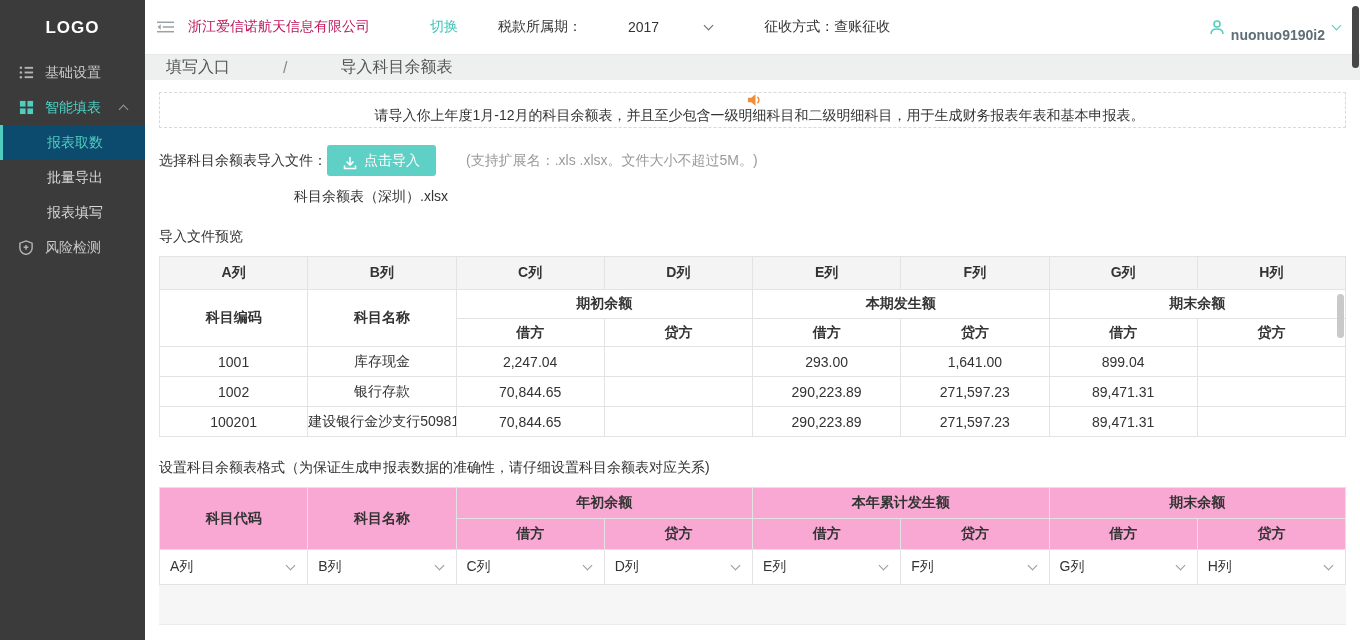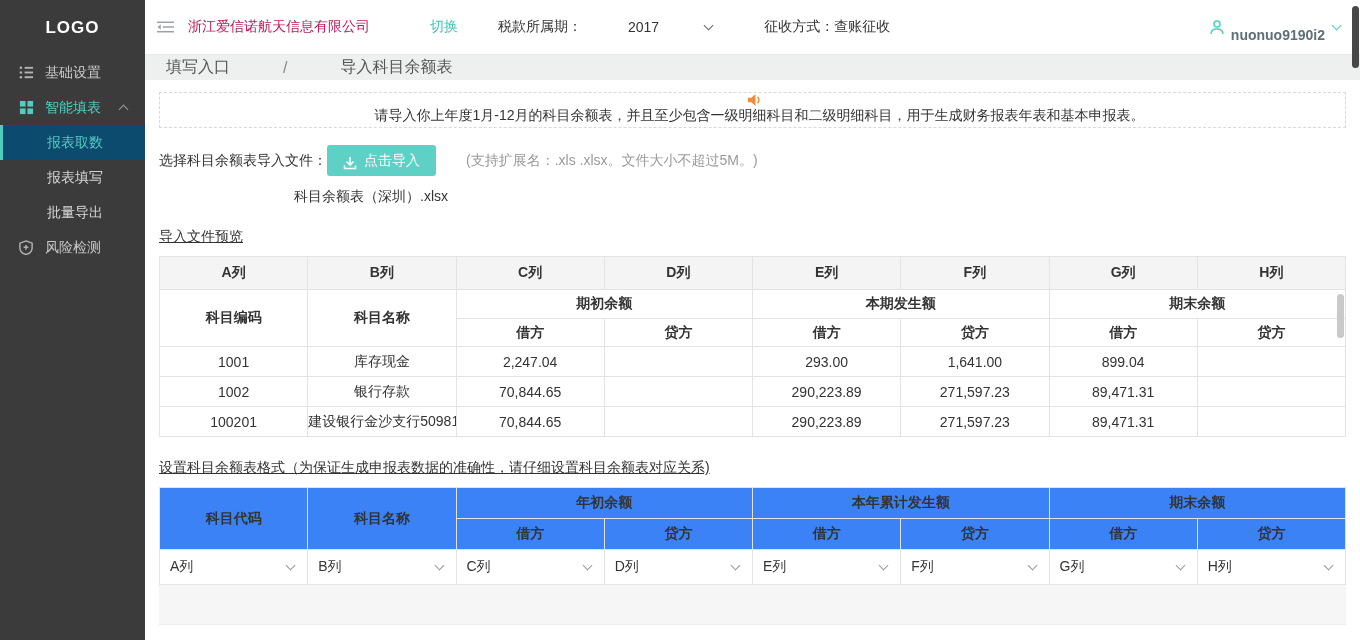--- a/index.html
+++ b/index.html
@@ -44,33 +44,33 @@
   .notice { border:1px dashed #d9d9d9; background:#fff; height:36px; display:flex; align-items:center; padding-left:14px; color:#333;flex-direction:column; }
   .notice .spk { margin-right:10px; display:flex; align-items:center; }
 
   .file-row { display:flex; align-items:center; margin-top:17px; }
   .file-row .lbl { color:#333; }
   .import-btn { background:#5fd0c5; color:#fff; border:none; border-radius:3px; height:31px; padding:6px 16px; font-size:14px; display:flex; align-items:flex-end; cursor:pointer; margin-right:30px; font-family:inherit; }
   .import-btn svg { margin-right:7px; }
   .file-hint { color:#9a9a9a; }
   .file-name { margin-top:12px; padding-left:135px; color:#333; }
 
-  .sec-title { margin-top:22px; color:#333;text-decoration:underline; }
+  .sec-title { margin-top:22px; color:#333; }
 
   table { border-collapse:collapse; table-layout:fixed; width:100%; margin-top:10px; }
   th,td { border:1px solid #e3e3e3; text-align:center; font-size:14px; color:#333; overflow:hidden; white-space:nowrap; }
   thead .col-row th { background:#f4f4f4; height:33px; font-weight:bold; }
   .grp-row th { height:29px; font-weight:bold; background:#fff; }
   .dc-row th { height:28px; font-weight:bold; background:#fff; }
   tbody td { height:30px; font-weight:normal; background:#fff; }
 
   .tbl-wrap { position:relative; }
   .tbl-scroll { position:absolute; right:2px; top:38px; width:7px; height:44px; background:#c9c9c9; border-radius:4px; }
 
-  .set-table th { background:#3b82f6; font-weight:bold;font-family:Liberation Serif, serif; }
+  .set-table th { background:#f9a8d4; font-weight:bold;font-family:Liberation Serif, serif; }
   .set-table .grp2-row th { height:31px; }
   .set-table .dc2-row th { height:31px; }
   .set-table td.sel-cell { padding:0; height:34px; }
   .sel-box { display:flex; align-items:center; justify-content:space-between; height:34px; padding:0 13px 0 10px; cursor:pointer; background:#fff; }
   .sel-box .chev { border-color:#999; }
 
   .gray-strip { height:40px; background:#f6f6f6; border-bottom:1px solid #ececec; }
 
   .page-scrollbar { position:fixed; right:1px; top:6px; width:7px; height:62px; background:#474747; border-radius:4px; }
 </style>
@@ -107,24 +107,24 @@
           </svg>
       </span>
       <span>智能填表</span>
       <span class="chev up"></span>
     </div>
 
     <div class="nav-sub active">
       <span>报表取数</span>
     </div>
     <div class="nav-sub">
+      <span>批量导出</span>
+    </div>
+    <div class="nav-sub">
       <span>报表填写</span>
-    </div>
-    <div class="nav-sub">
-      <span>批量导出</span>
     </div>
 
     <div class="nav-item">
       <span class="icon">
         <svg width="14" height="15" viewBox="0 0 16 17">
             <path d="M8 1 L15 3.5 V9 C15 13 11.5 15.5 8 16.5 C4.5 15.5 1 13 1 9 V3.5 Z" fill="none" stroke="#b5b5b5" stroke-width="1.6"></path>
             <line x1="8" y1="5.5" x2="8" y2="11" stroke="#b5b5b5" stroke-width="1.6"></line>
             <line x1="5.3" y1="8.2" x2="10.7" y2="8.2" stroke="#b5b5b5" stroke-width="1.6"></line>
           </svg>
       </span>

